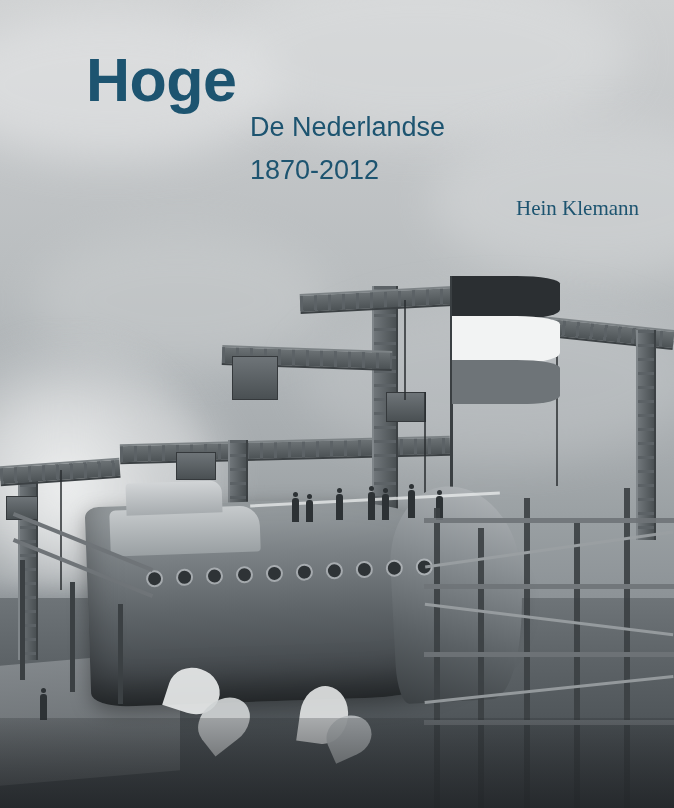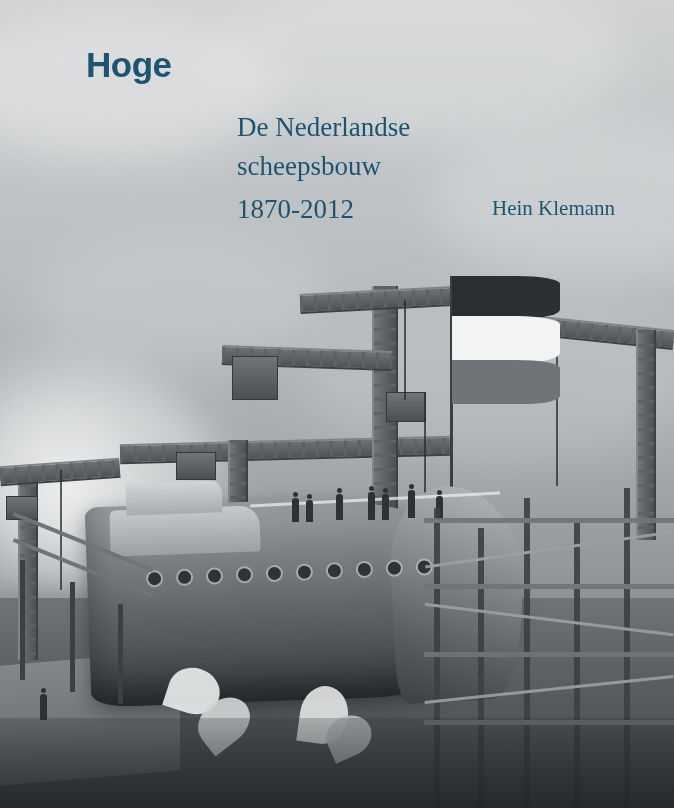--- a/index.html
+++ b/index.html
@@ -225,44 +225,44 @@
     width: 3px; height: 240px;
     background: #3a3f42;
   }
 
   
   .title {
     position: absolute;
     left: 86px;
     top: 44px;
     width: 250px;
-    font-size: 35px;
+    font-size: 61px;
     line-height: 1.19;
     font-weight: 700;
     letter-spacing: -0.5px;
   }
   .title .l1, .title .l2 { color: #1d5470; display: block; }
   .title .l3, .title .l4 { color: #ffffff; display: block; }
 
   .subtitle {
     position: absolute;
-    left: 237px;
+    left: 250px;
     top: 108px;
     width: 240px;
     color: #1d5470;
-    font-family: Liberation Serif, serif;
+    font-family: Liberation Sans, sans-serif;
     font-size: 27px;
     line-height: 1.45;
   }
   .subtitle .sline { display: block; }
   .subtitle .years { display: block; margin-top: 4px; }
 
   .author {
     position: absolute;
-    left: 492px;
+    left: 516px;
     top: 196px;
     color: #1d5470;
     font-family: "Liberation Serif", serif;
     font-size: 21px;
     white-space: nowrap;
   }
 </style>
 </head>
 <body>
 
@@ -363,19 +363,18 @@
 
     <div class="ground-dark"></div>
   </div>
 
   <div class="title">
     <span class="l1">Hoge</span>
   </div>
 
   <div class="subtitle">
     <span class="sline">De Nederlandse</span>
-    <span class="sline">scheepsbouw</span>
     <span class="years">1870-2012</span>
   </div>
 
   <div class="author">Hein Klemann</div>
 
 </div>
 
 </body></html>

